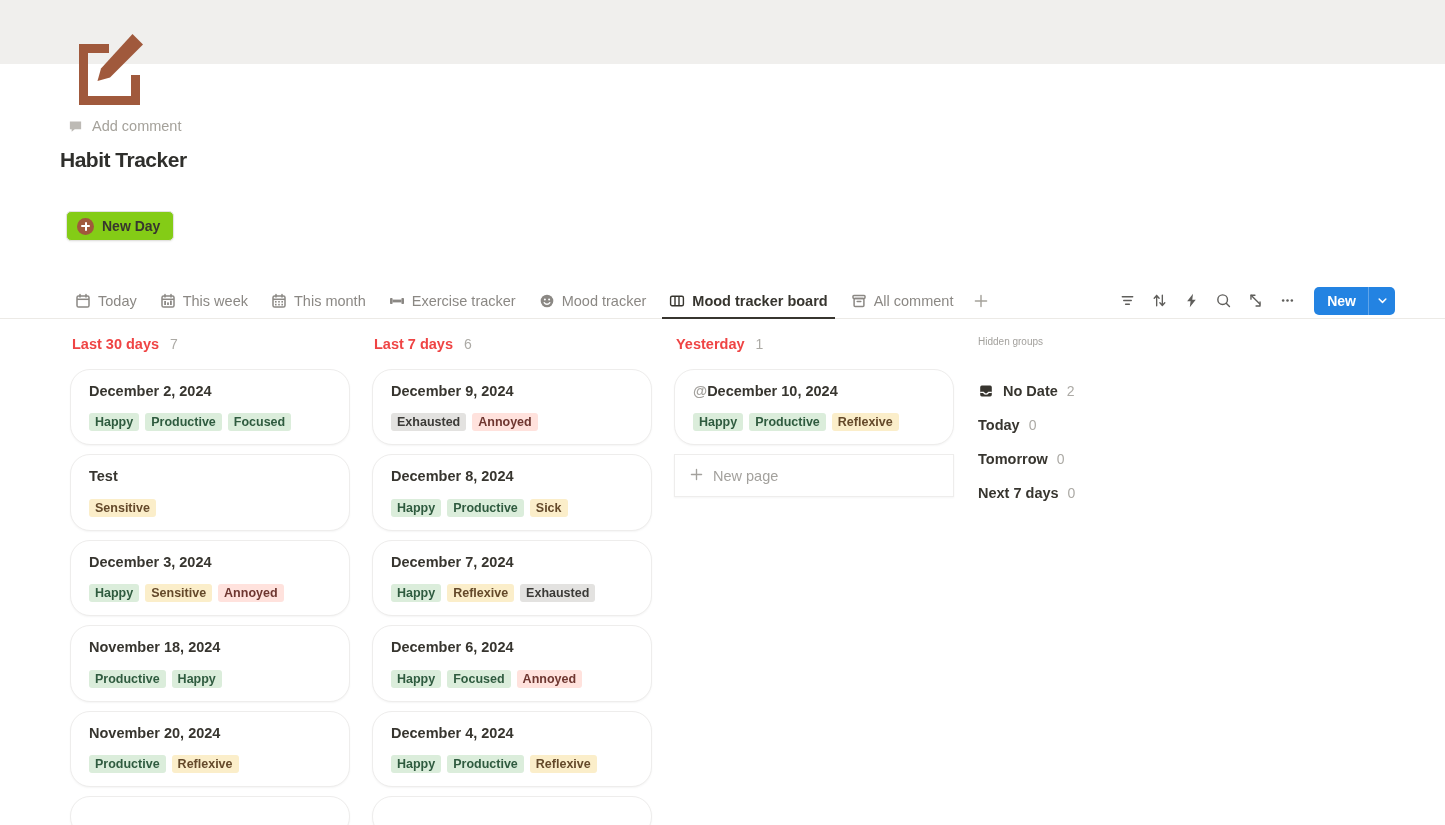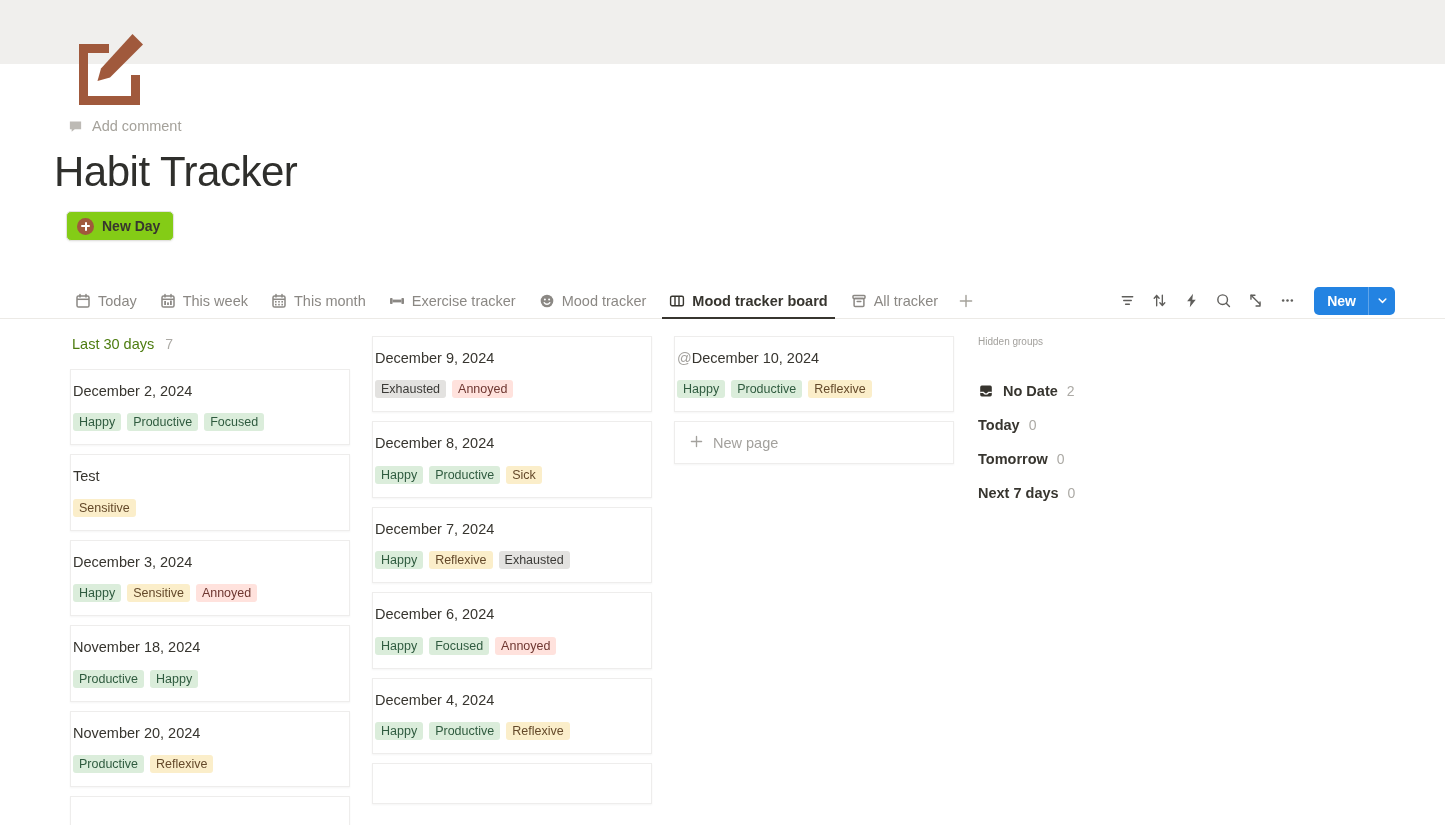--- a/index.html
+++ b/index.html
@@ -46,23 +46,23 @@
     color: #a5a29b;
     font-size: 14.5px;
     cursor: pointer;
   }
   .add-comment .cm-icon { display: block; width: 15px; height: 15px; }
 
   
   .page-title {
     position: absolute;
     top: 148px;
-    left: 54px;
-    font-size: 42px;
-    font-weight: normal;
+    left: 60px;
+    font-size: 21px;
+    font-weight: bold;
     letter-spacing: -0.5px;
     color: #2f2f2c;
   }
 
   
   .new-day-btn {
     position: absolute;
     top: 211px;
     left: 66px;
     height: 30px;
@@ -198,33 +198,34 @@
   }
   .column { width: 302px; flex: none; }
 
   .col-head {
     display: flex;
     align-items: baseline;
     gap: 11px;
     height: 33px;
     padding-left: 2px;
   }
-  .col-title { font-size: 14.5px; font-weight: normal; color: #4d7c0f; }
+  .col-title { font-size: 14.5px; font-weight: bold; color: #ef4444; }
   .col-count { font-size: 14px; color: #acaaa5; }
 
   .cards { display: flex; flex-direction: column; gap: 9px; }
 
   .card {
     width: 280px;
     background: #fff;
     border: 1px solid #eeedec;
-    border-radius: 0;
+    border-radius: 20px;
     box-shadow: 0 1px 2px rgba(15,15,15,0.045);
-    padding: 13px 14px 13px 2px;
-    cursor: pointer;
+    padding: 13px 14px 13px 18px;
+    cursor: pointer;
+    font-weight: bold;
   }
   .card-title {
     font-size: 14.5px;
     color: #37352f;
     margin-bottom: 13px;
     line-height: 1.2;
   }
   .card-title.muted-prefix .at { color: #a3a19d; }
   .tags { display: flex; flex-wrap: wrap; gap: 6px; margin-top: 12px; }
   .tag {
@@ -391,21 +392,21 @@
     </div>
 
     <div class="tab">
       <span class="t-icon">
         <svg viewBox="0 0 16 16" width="16" height="16" aria-hidden="true">
           <rect x="2" y="2.4" width="12" height="3" rx="0.9" fill="none" stroke="#8b8884" stroke-width="1.5"></rect>
           <rect x="3.1" y="5.6" width="9.8" height="8" rx="1" fill="none" stroke="#8b8884" stroke-width="1.5"></rect>
           <path d="M6.2 8.6h3.6" stroke="#8b8884" stroke-width="1.5" stroke-linecap="round"></path>
         </svg>
       </span>
-      <span>All tracker</span>
+      <span>All comment</span>
     </div>
 
     <div class="tab-add">
       <svg viewBox="0 0 16 16" width="16" height="16" aria-hidden="true">
         <path d="M8 2.4v11.2M2.4 8h11.2" stroke="#a5a29b" stroke-width="1.45" stroke-linecap="round"></path>
       </svg>
     </div>
   </div>
 </div>
 
@@ -516,20 +517,24 @@
         </div>
 
         <div class="card">
           <div class="card-title"></div>
         </div>
 
       </div>
     </div>
 
     <div class="column">
+      <div class="col-head">
+        <span class="col-title">Last 7 days</span>
+        <span class="col-count">6</span>
+      </div>
       <div class="cards">
 
         <div class="card">
           <div class="card-title">December 9, 2024</div>
           <div class="tags">
             <span class="tag gray">Exhausted</span>
             <span class="tag red">Annoyed</span>
           </div>
         </div>
 
@@ -570,20 +575,24 @@
         </div>
 
         <div class="card">
           <div class="card-title"></div>
         </div>
 
       </div>
     </div>
 
     <div class="column">
+      <div class="col-head">
+        <span class="col-title">Yesterday</span>
+        <span class="col-count">1</span>
+      </div>
       <div class="cards">
 
         <div class="card">
           <div class="card-title muted-prefix"><span class="at">@</span>December 10, 2024</div>
           <div class="tags">
             <span class="tag green">Happy</span>
             <span class="tag green">Productive</span>
             <span class="tag yellow">Reflexive</span>
           </div>
         </div>

